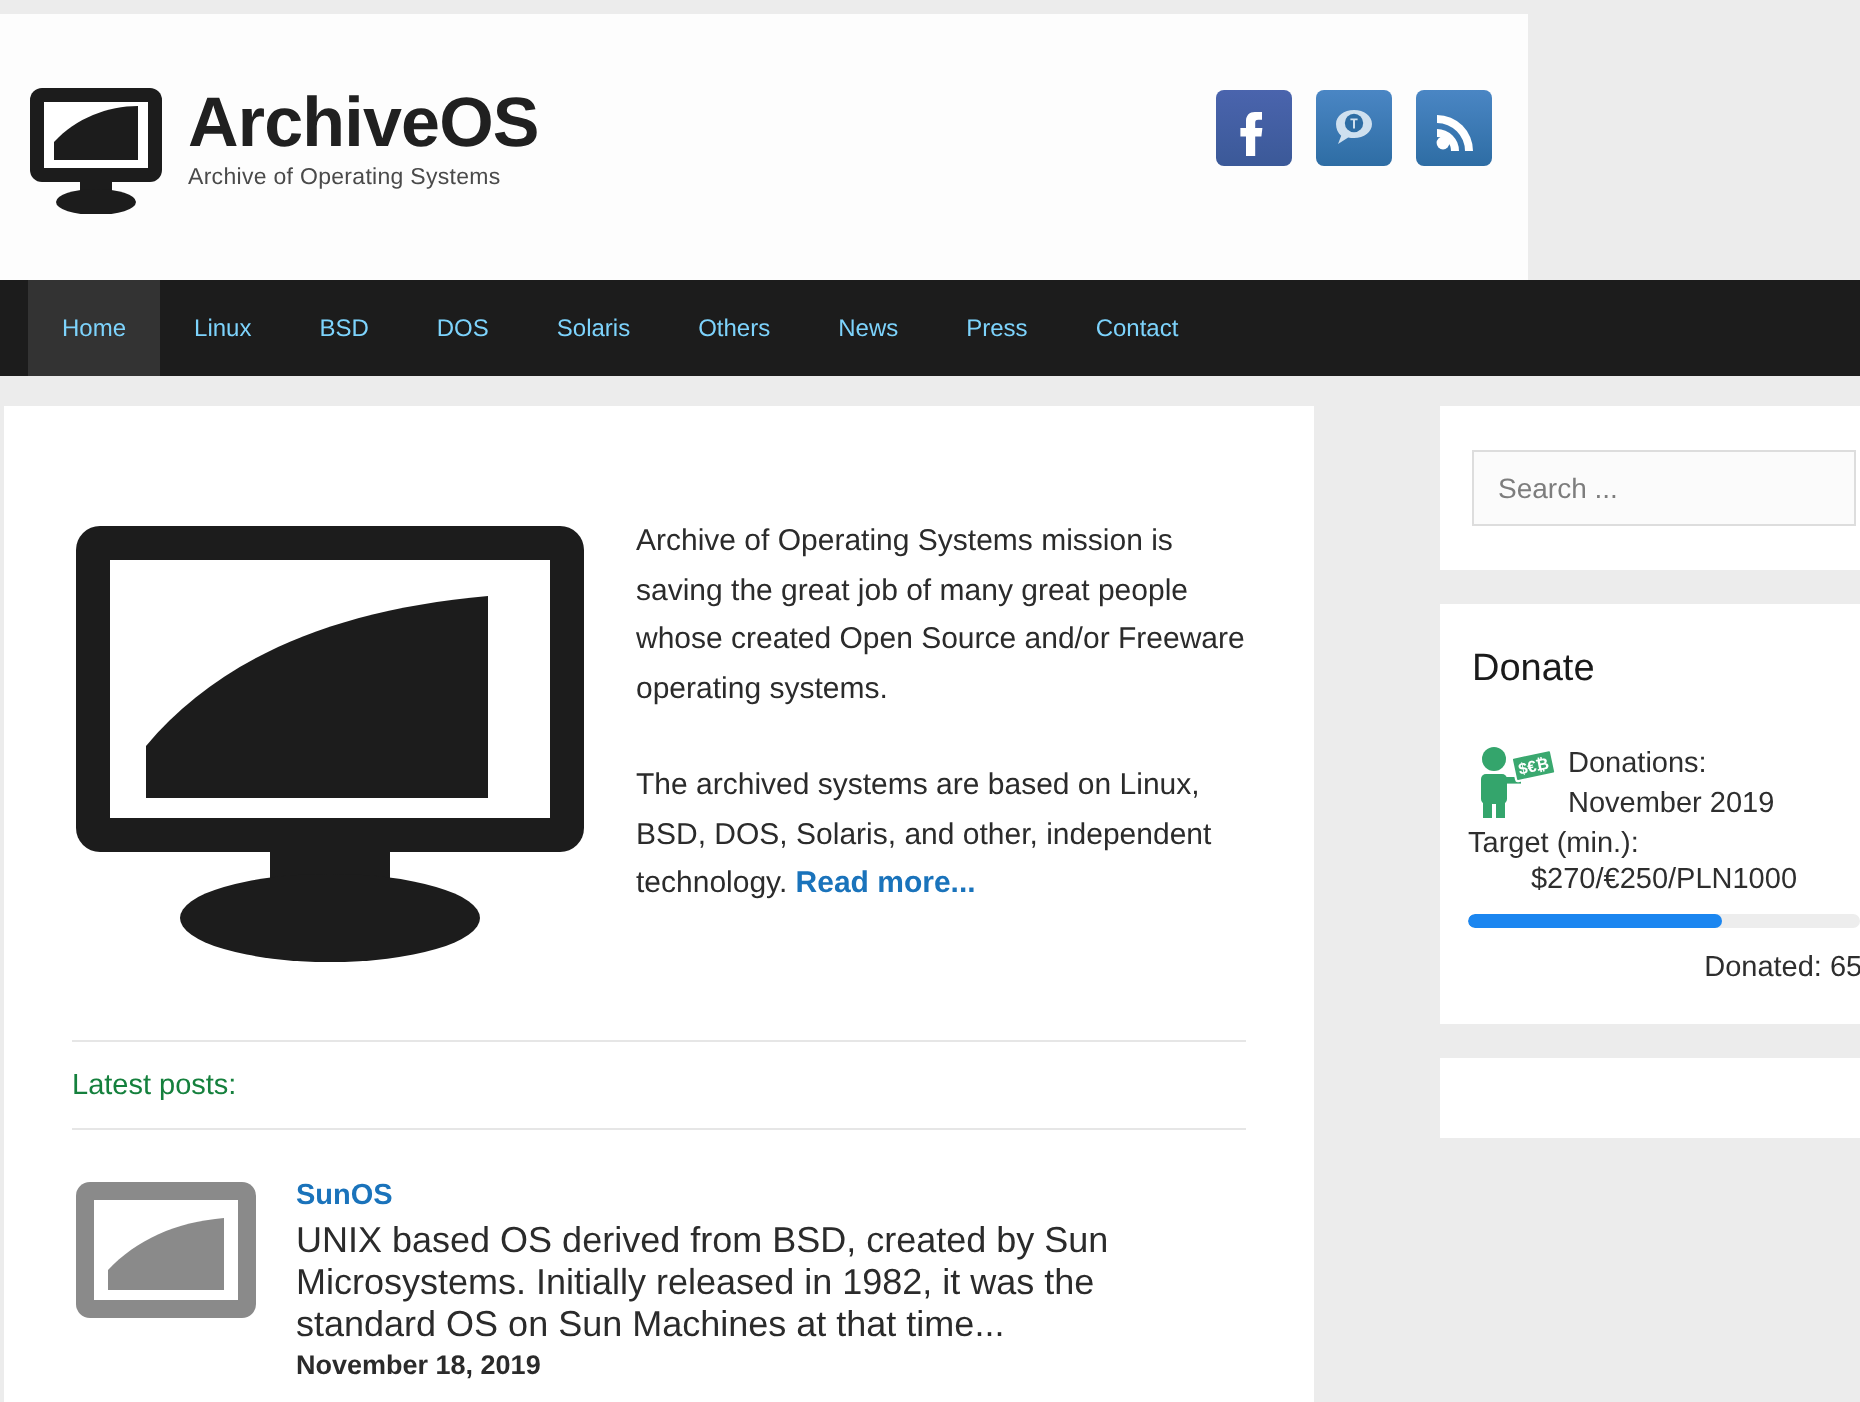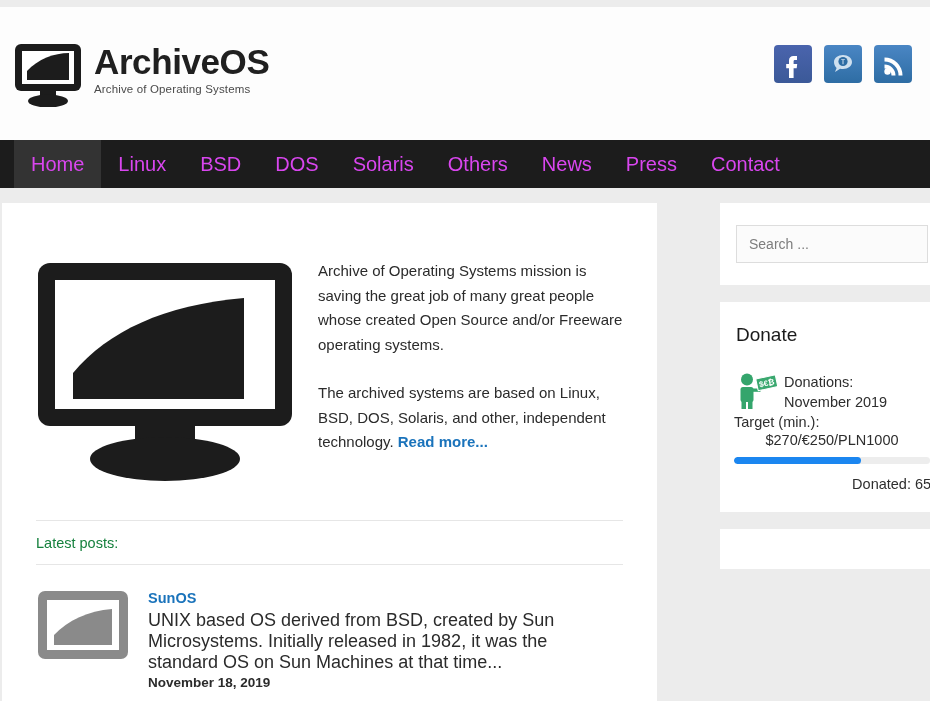--- a/index.html
+++ b/index.html
@@ -9,21 +9,21 @@
     background: #ececec;
     font-family: "Liberation Sans", sans-serif;
     -webkit-font-smoothing: antialiased;
   }
   .page { position: relative; width: 930px; height: 701px; background: #ececec; }
 
   
   .top-strip { position: absolute; left: 0; top: 0; width: 930px; height: 7px; background: #ececec; }
 
   
-  .header { position: absolute; left: 0; top: 7px; width: 930px; height: 133px; background: #fdfdfd; }
+  .header { position: absolute; left: 0; top: 7px; width: 764px; height: 133px; background: #fdfdfd; }
 
   
   .logo-wrap { position: absolute; left: 14px; top: 33px; display: flex; align-items: flex-start; }
   .logo-mark { width: 68px; height: 64px; position: relative; flex: none; margin-top: 3px; }
   .logo-text { margin-left: 12px; padding-top: 4px; }
   .logo-title {
     font-size: 35px; font-weight: 700; color: #202020; line-height: 1.02;
     letter-spacing: -0.4px;
   }
   .logo-sub { font-size: 11.5px; color: #4a4a4a; letter-spacing: 0.15px; margin-top: 3px; }
@@ -34,21 +34,21 @@
   .soc.fb { background: linear-gradient(#4a64ad, #3b5998); }
   .soc.tw { background: linear-gradient(#4a86c4, #2e6da4); }
   .soc.rss { background: linear-gradient(#4a86c4, #2e6da4); }
   .soc .glyph { position: absolute; inset: 0; display: flex; align-items: center; justify-content: center; }
 
   
   .nav { position: absolute; left: 0; top: 140px; width: 930px; height: 48px; background: #1c1c1c; }
   .nav-inner { display: flex; align-items: stretch; height: 48px; padding-left: 14px; }
   .nav-item {
     display: flex; align-items: center; padding: 0 17px;
-    color: #d946ef; font-size: 20px; white-space: nowrap; cursor: pointer;
+    color: #7dd3fc; font-size: 12px; white-space: nowrap; cursor: pointer;
   }
   .nav-item.active { background: #333333; }
 
   
   .main-card {
     position: absolute; left: 2px; top: 203px; width: 655px; height: 498px;
     background: #ffffff;
   }
   .side-col { position: absolute; left: 720px; top: 203px; width: 224px; }
   .side-card { background: #ffffff; width: 224px; }

